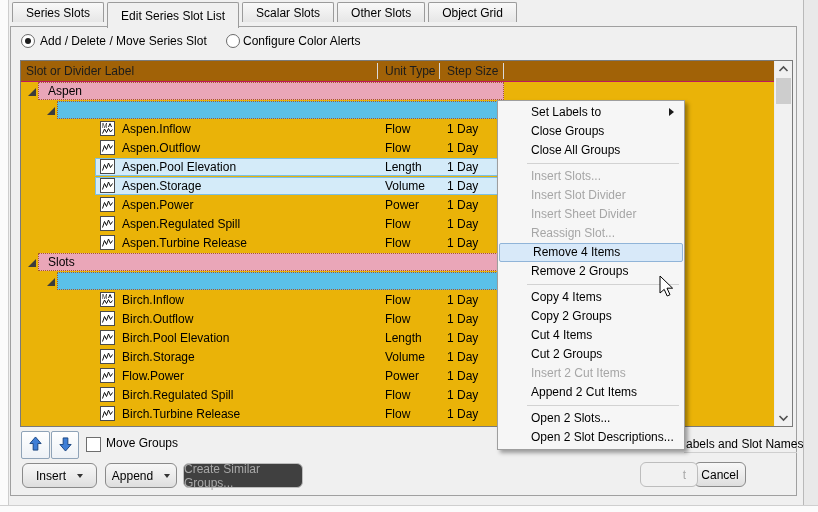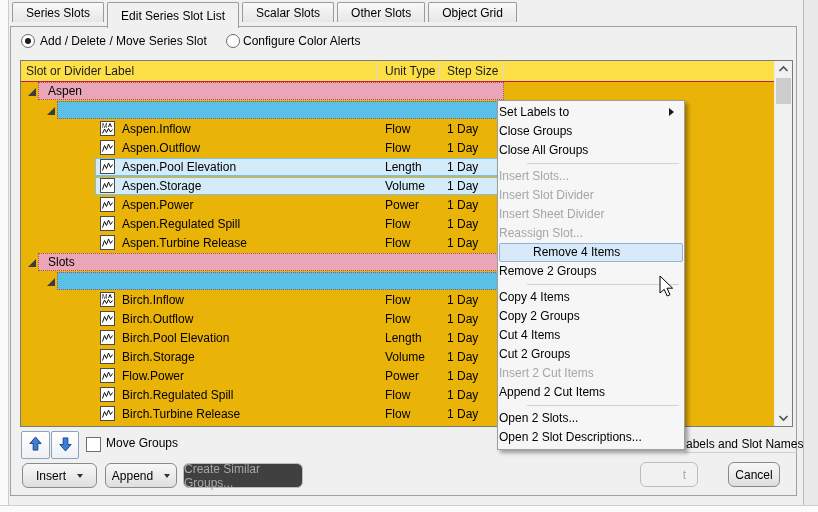--- a/index.html
+++ b/index.html
@@ -20,21 +20,21 @@
        background:linear-gradient(#f9f9f9,#e6e6e6);border:1px solid #9b9b9b;border-bottom:none;border-radius:2px 2px 0 0;}
   .tab.active{height:25px;margin-bottom:0;background:#f0f0f0;}
 
   
   .radio{position:absolute;width:12px;height:12px;border-radius:50%;border:1px solid #6b6b6b;background:#fff;}
   .radio.sel::after{content:'';position:absolute;inset:3px;border-radius:50%;background:#1c1c1c;}
   .radio-label{position:absolute;line-height:14px;}
 
   
   .slot-table{position:absolute;left:20px;top:60px;width:771px;height:365px;border:1px solid #7a7a7a;background:#fff;}
-  .thead{position:absolute;left:0;top:0;right:0;height:20px;background:#fde047;border-bottom:4px solid #be185d;}
+  .thead{position:absolute;left:0;top:0;right:0;height:20px;background:#a16207;border-bottom:4px solid #be185d;}
   .hcell{position:absolute;top:0;line-height:20px;color:#1c1c1c;}
   .h-label{left:5px;} .h-unit{left:364px;} .h-step{left:426px;}
   .hsep{position:absolute;top:2px;width:1px;height:16px;background:#d9d9d9;}
   .hsep1{left:356px;} .hsep2{left:418px;} .hsep3{left:482px;}
   .tbody{position:absolute;left:0;top:21px;right:17px;bottom:0;overflow:hidden;background:#eab308;}
   .trow{position:relative;height:19px;}
   .tri{position:absolute;top:4px;width:10px;height:10px;}
   .tri.g{left:6px;} .tri.s{left:25px;}
   .band{position:absolute;top:0;height:18px;box-sizing:border-box;}
   .gband{left:17px;width:466px;background:var(--group-band);outline:1px dotted #a85c28;outline-offset:-1px;}
@@ -49,42 +49,42 @@
 
   
   .vscroll{position:absolute;right:0;top:0;bottom:0;width:17px;background:#f1f1f1;border-left:1px solid #ececec;}
   .sb-btn{position:absolute;left:0;width:17px;height:16px;display:flex;align-items:center;justify-content:center;}
   .sb-up{top:0;} .sb-down{bottom:0;}
   .sb-thumb{position:absolute;left:1px;top:17px;width:15px;height:26px;background:#cdcdcd;}
 
   
   .context-menu{position:absolute;left:497px;top:100px;width:184px;background:#f6f6f6;border:1px solid #9e9e9e;
                 box-shadow:3px 3px 4px rgba(0,0,0,0.35);padding:2px 1px;z-index:10;box-sizing:content-box;}
-  .mi{height:19px;line-height:19px;position:relative;white-space:nowrap;}
+  .mi{height:19px;line-height:19px;padding-left:32px;position:relative;white-space:nowrap;}
   .mi.dis{color:#a6a6a6;}
   .mi.hl{background:var(--menu-highlight);border:1px solid var(--menu-highlight-border);border-radius:2px;
          height:17px;line-height:17px;padding-left:33px;}
   .msep{height:1px;background:#d2d2d2;margin:3px 4px 3px 28px;}
   .sub-arrow{position:absolute;right:9px;top:5px;width:0;height:0;border-left:5px solid #1a1a1a;
              border-top:4px solid transparent;border-bottom:4px solid transparent;}
 
   
   .arrow-btn{position:absolute;width:27px;height:26px;border:1px solid #8fa3b8;border-radius:2px;
              background:linear-gradient(#ffffff,#edf1f6);display:flex;align-items:center;justify-content:center;}
   .btn-move-up{left:21px;top:431px;} .btn-move-down{left:51px;top:431px;width:26px;}
   .checkbox{position:absolute;left:86px;top:437px;width:13px;height:13px;border:1px solid #6e6e6e;background:#fff;}
   .cb-label{position:absolute;left:106px;top:437px;line-height:13px;}
   .btn{position:absolute;height:25px;border:1px solid #8a8a8a;border-radius:6px;box-sizing:border-box;
        background:linear-gradient(#f7f7f7,#ececec 50%,#dedede);display:flex;align-items:center;justify-content:center;}
   .btn-insert{left:22px;top:463px;width:75px;}
   .btn-append{left:105px;top:463px;width:72px;}
   .btn-create{left:183px;top:463px;width:120px;color:#a8a8a8;border-color:#bdbdbd;background:#404040;}
   .btn-partial{left:640px;top:462px;width:58px;color:#a8a8a8;border-color:#bdbdbd;background:#f1f1f1;
                justify-content:flex-end;padding-right:11px;z-index:1;}
-  .btn-cancel{left:728px;top:462px;width:52px;}
+  .btn-cancel{left:694px;top:462px;width:52px;}
   .dd-arrow{width:0;height:0;border-top:4px solid #333;border-left:3.5px solid transparent;
             border-right:3.5px solid transparent;margin-left:11px;}
   .clipped-label{position:absolute;left:686px;top:438px;line-height:13px;z-index:1;}
   .right-line{position:absolute;left:684px;top:452px;width:113px;height:1px;background:#cfcfcf;z-index:1;}
 
   .cursor{position:absolute;left:659px;top:275px;z-index:20;}
 </style>
 </head>
 <body>
 

